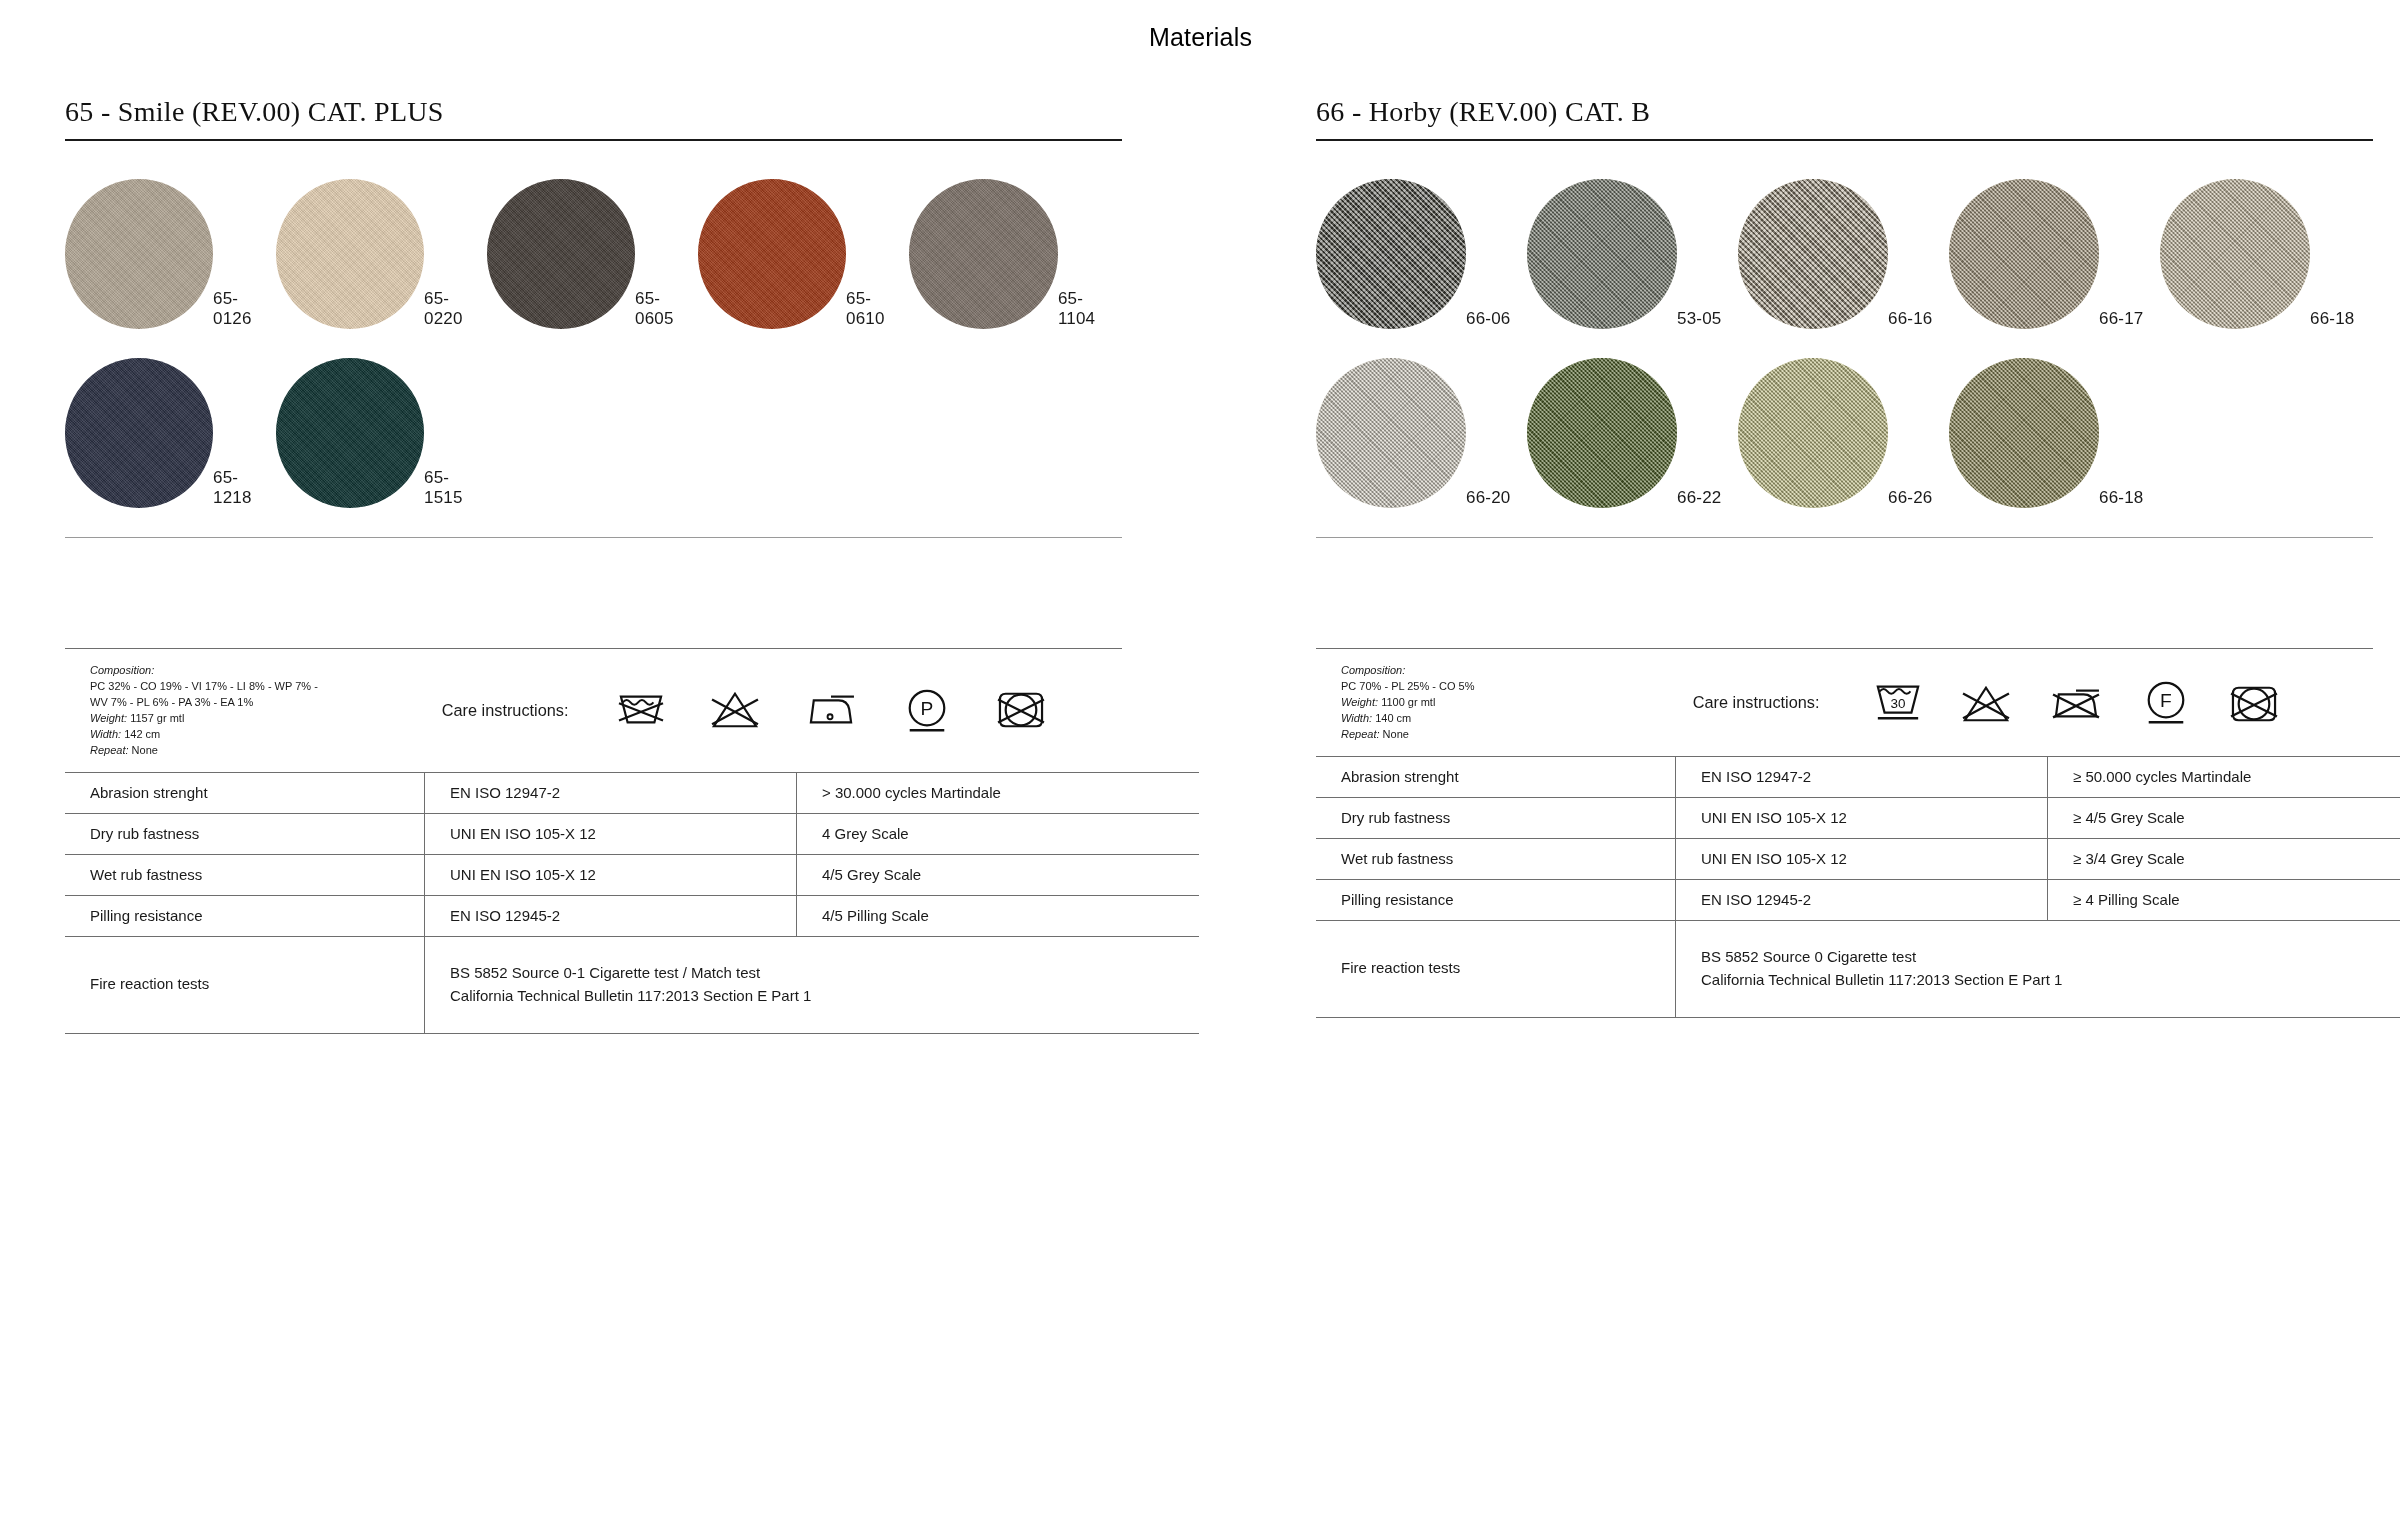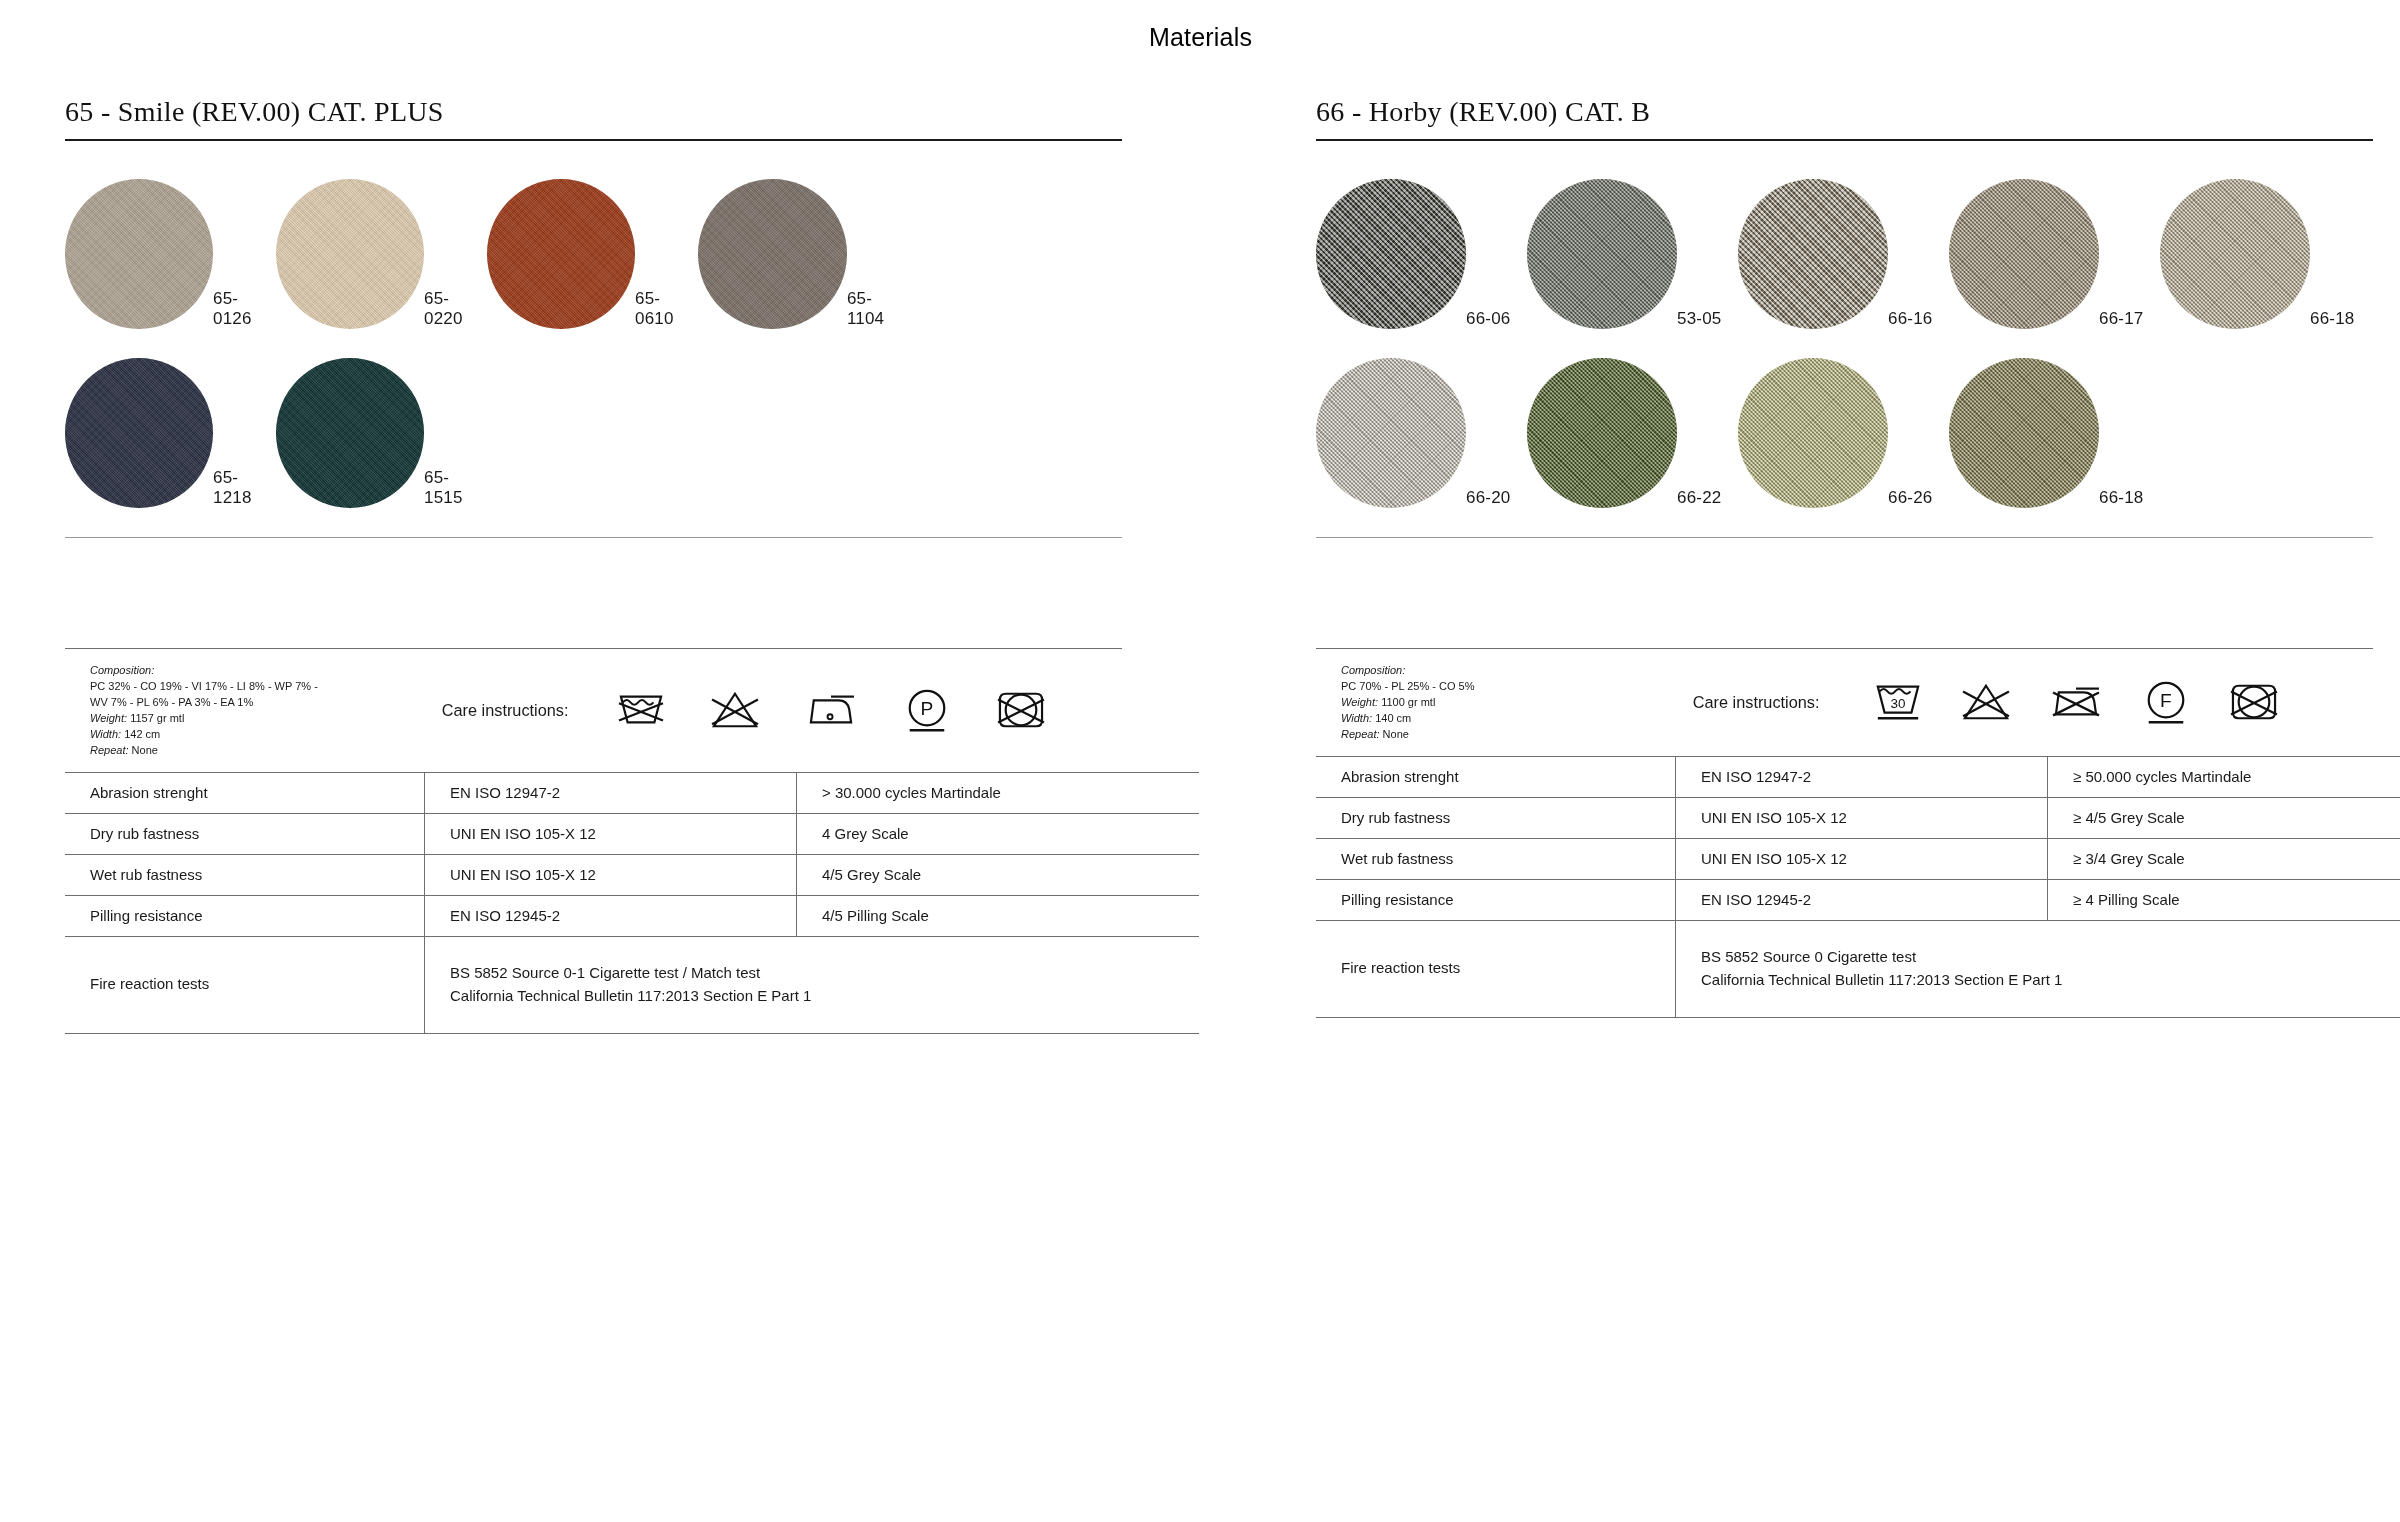--- a/index.html
+++ b/index.html
@@ -137,21 +137,21 @@
     color: #1a1a1a;
     white-space: nowrap;
     margin-left: 5.8px;
   }
   .care-icons {
     display: flex;
     align-items: center;
     gap: 44px;
     margin-left: 48px;
   }
-  .care-icons.right-set { gap: 38px; margin-left: 54px; }
+  .care-icons.right-set { gap: 38px; margin-left: 54px; align-items: flex-end; }
   .care-icon svg { display: block; }
 
   
   .spec-table {
     width: 1057px;
     border-collapse: collapse;
     table-layout: fixed;
   }
   .spec-table td {
     border-top: 1.2px solid #6e6e6e;
@@ -187,20 +187,26 @@
             <div class="swatch-disc" style="background: rgb(176, 164, 147);">
               <div class="tex tex-wool"></div>
             </div>
             <div class="swatch-code">65-0126</div>
           </div>
           <div class="swatch-cell">
             <div class="swatch-disc" style="background: rgb(223, 203, 176);">
               <div class="tex tex-wool"></div>
             </div>
             <div class="swatch-code">65-0220</div>
+          </div>
+          <div class="swatch-cell">
+            <div class="swatch-disc" style="background: rgb(70, 63, 58);">
+              <div class="tex tex-wool"></div>
+            </div>
+            <div class="swatch-code">65-0605</div>
           </div>
           <div class="swatch-cell">
             <div class="swatch-disc" style="background: rgb(156, 59, 27);">
               <div class="tex tex-wool"></div>
             </div>
             <div class="swatch-code">65-0610</div>
           </div>
           <div class="swatch-cell">
             <div class="swatch-disc" style="background: rgb(124, 113, 104);">
               <div class="tex tex-wool"></div>

